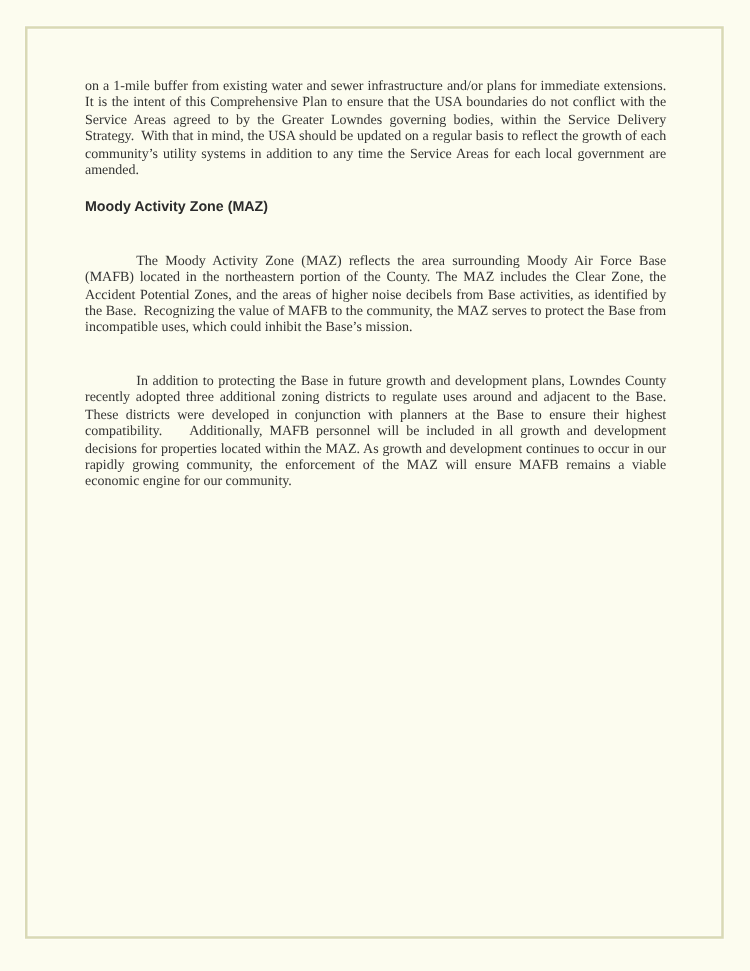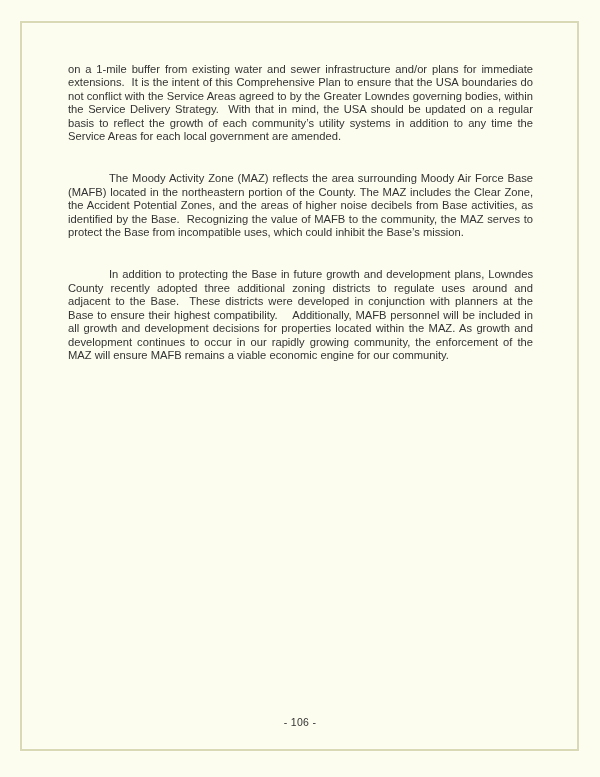--- a/index.html
+++ b/index.html
@@ -46,20 +46,21 @@
   .body-text {
     font-size: 11.2px;
     line-height: 13.4px;
     text-align: justify;
     white-space: pre-wrap;
     color: #333333;
   }
 
   .paragraph {
     margin-bottom: 13px;
+    font-family: Liberation Serif, serif;
   }
 
   .paragraph.indented {
     text-indent: 41px;
     margin-top: 29px;
   }
 
   .section-heading {
     font-size: 11.4px;
     font-weight: bold;
@@ -85,22 +86,22 @@
 <body>
 
 <div class="page">
 
   <div class="page-frame"></div>
 
   <div class="content">
 
     <p class="body-text paragraph">on a 1-mile buffer from existing water and sewer infrastructure and/or plans for immediate extensions.  It is the intent of this Comprehensive Plan to ensure that the USA boundaries do not conflict with the Service Areas agreed to by the Greater Lowndes governing bodies, within the Service Delivery Strategy.  With that in mind, the USA should be updated on a regular basis to reflect the growth of each community’s utility systems in addition to any time the Service Areas for each local government are amended.</p>
 
+    <h2 class="section-heading">Moody Activity Zone (MAZ)</h2>
 
     <p class="body-text paragraph indented">The Moody Activity Zone (MAZ) reflects the area surrounding Moody Air Force Base (MAFB) located in the northeastern portion of the County. The MAZ includes the Clear Zone, the Accident Potential Zones, and the areas of higher noise decibels from Base activities, as identified by the Base.  Recognizing the value of MAFB to the community, the MAZ serves to protect the Base from incompatible uses, which could inhibit the Base’s mission.</p>
 
     <p class="body-text paragraph indented">In addition to protecting the Base in future growth and development plans, Lowndes County recently adopted three additional zoning districts to regulate uses around and adjacent to the Base.  These districts were developed in conjunction with planners at the Base to ensure their highest compatibility.    Additionally, MAFB personnel will be included in all growth and development decisions for properties located within the MAZ. As growth and development continues to occur in our rapidly growing community, the enforcement of the MAZ will ensure MAFB remains a viable economic engine for our community.</p>
 
   </div>
 
-  <div class="page-footer">- 106 -</div>
 
 </div>
 
 </body></html>

